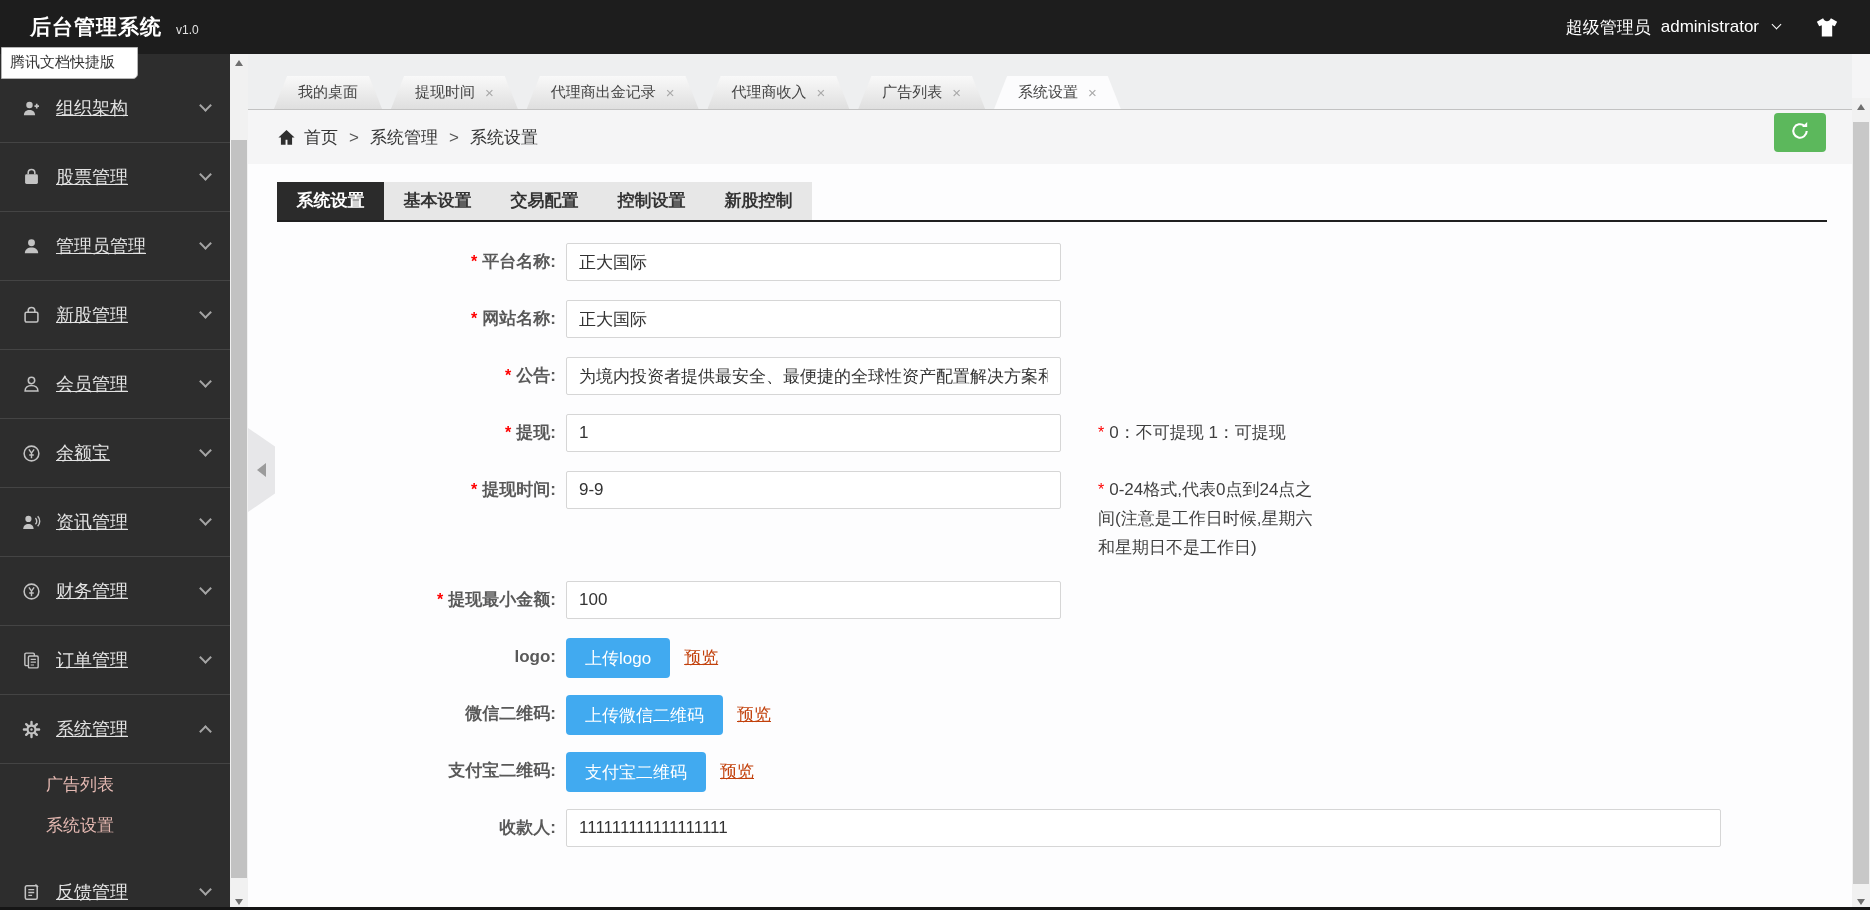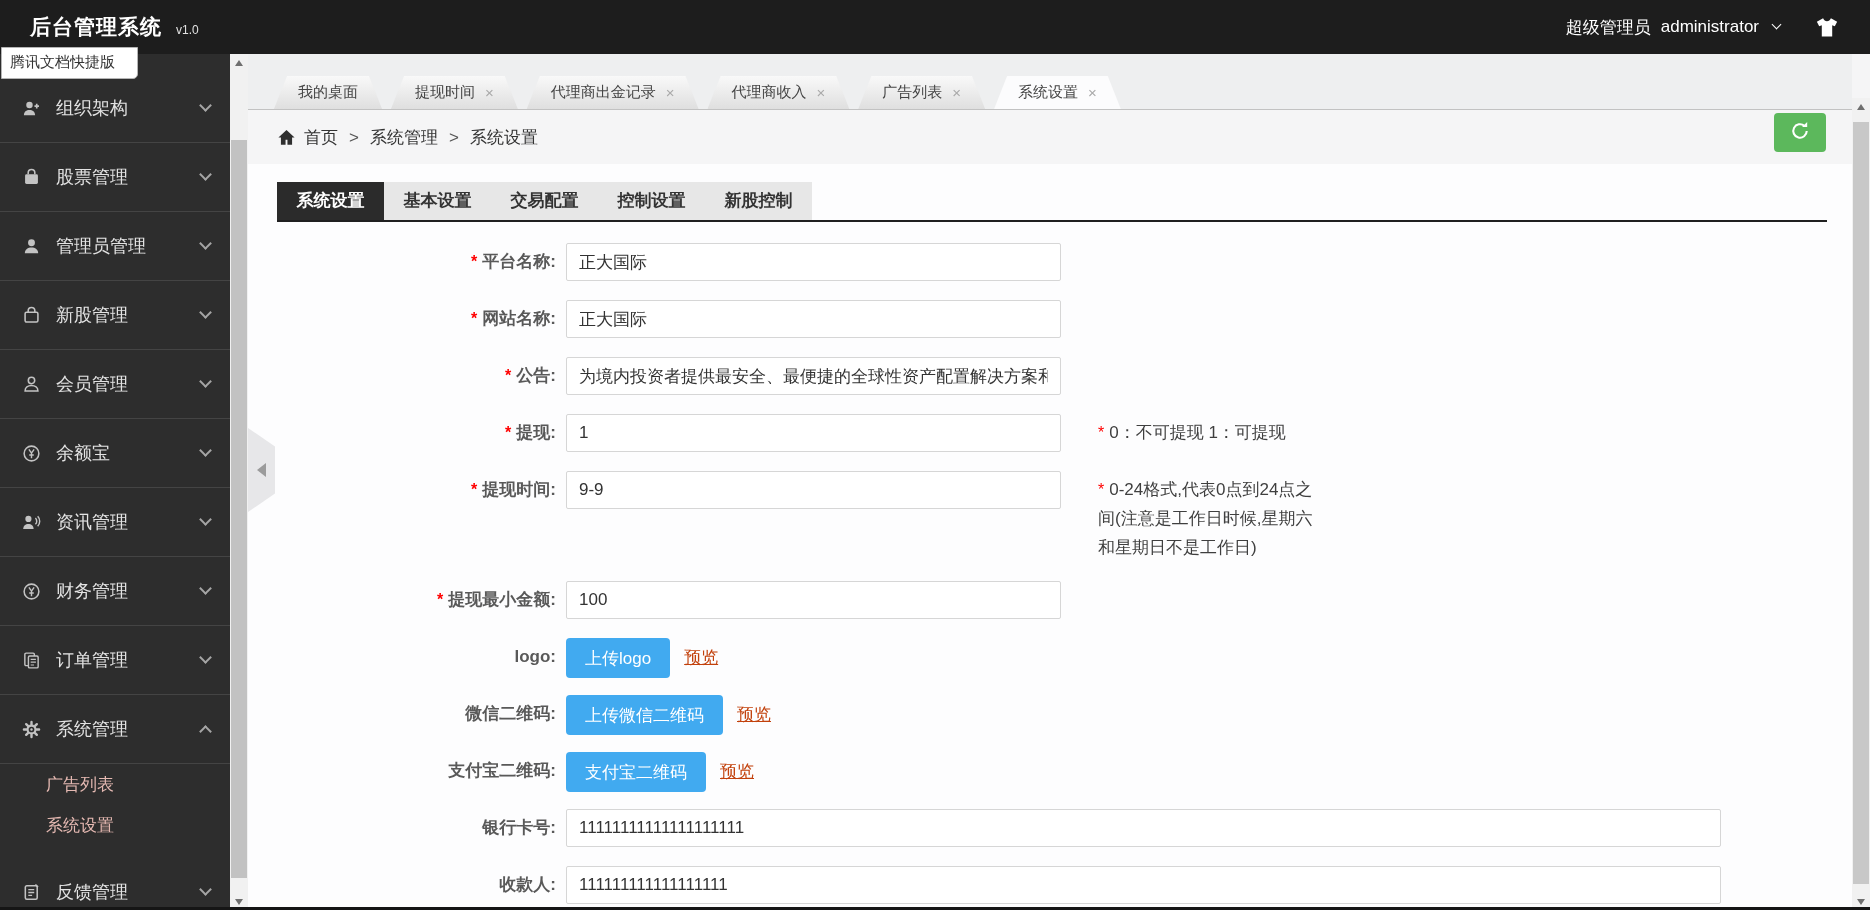--- a/index.html
+++ b/index.html
@@ -19,21 +19,21 @@
   
   .tooltip{position:absolute;left:1px;top:47px;z-index:60;background:#fff;border:1px solid #b5b5b5;
     border-radius:0 0 5px 0;padding:5px 22px 6px 8px;font-size:15px;color:#333;white-space:nowrap;}
 
   
   .sidebar{position:absolute;left:0;top:54px;width:230px;height:856px;background:#2d2d2d;
     padding-top:20px;overflow:hidden;z-index:10;}
   .side-item{height:69px;display:flex;align-items:center;padding:0 20px 0 22px;
     border-bottom:1px solid #444;color:#e3e3e3;font-size:18px;cursor:pointer;}
   .s-icon{width:22px;margin-right:12px;display:flex;align-items:center;flex:none;}
-  .s-lbl{flex:1;}
+  .s-lbl{flex:1;text-decoration:underline;}
   .chev{width:9px;height:9px;border-right:2px solid #a5a5a5;border-bottom:2px solid #a5a5a5;display:inline-block;}
   .chev-down{transform:rotate(45deg);margin-top:-5px;}
   .chev-up{transform:rotate(-135deg);margin-top:5px;}
   .submenu{padding:0 0 12px 0;}
   .sub-item{height:41px;line-height:41px;padding-left:46px;color:#e5b9b2;font-size:17px;cursor:pointer;}
 
   
   .side-scrollbar{position:absolute;left:230px;top:54px;width:18px;height:856px;background:#f1f1f1;z-index:15;}
   .sb-btn{position:absolute;left:0;width:18px;height:17px;display:flex;align-items:center;justify-content:center;cursor:pointer;}
   .sb-btn.top{top:0;} .sb-btn.bottom{bottom:0;}
@@ -346,24 +346,20 @@
           <div class="f-label"><span>微信二维码:</span></div>
           <button class="upload-btn">上传微信二维码</button>
           <a class="preview-link">预览</a>
         </div>
         <div class="form-row">
           <div class="f-label"><span>支付宝二维码:</span></div>
           <button class="upload-btn">支付宝二维码</button>
           <a class="preview-link">预览</a>
         </div>
         <div class="form-row">
-          <div class="f-label"><span>银行卡号:</span></div>
-          <input class="f-input wide" type="text" value="11111111111111111111" style="">
-        </div>
-        <div class="form-row">
           <div class="f-label"><span>收款人:</span></div>
           <input class="f-input wide" type="text" value="111111111111111111" style="">
         </div>
       </div>
   </div>
 </div>
 
 <div class="right-scrollbar">
   <div class="sb-btn top">
       <span class="tri-up"></span>

